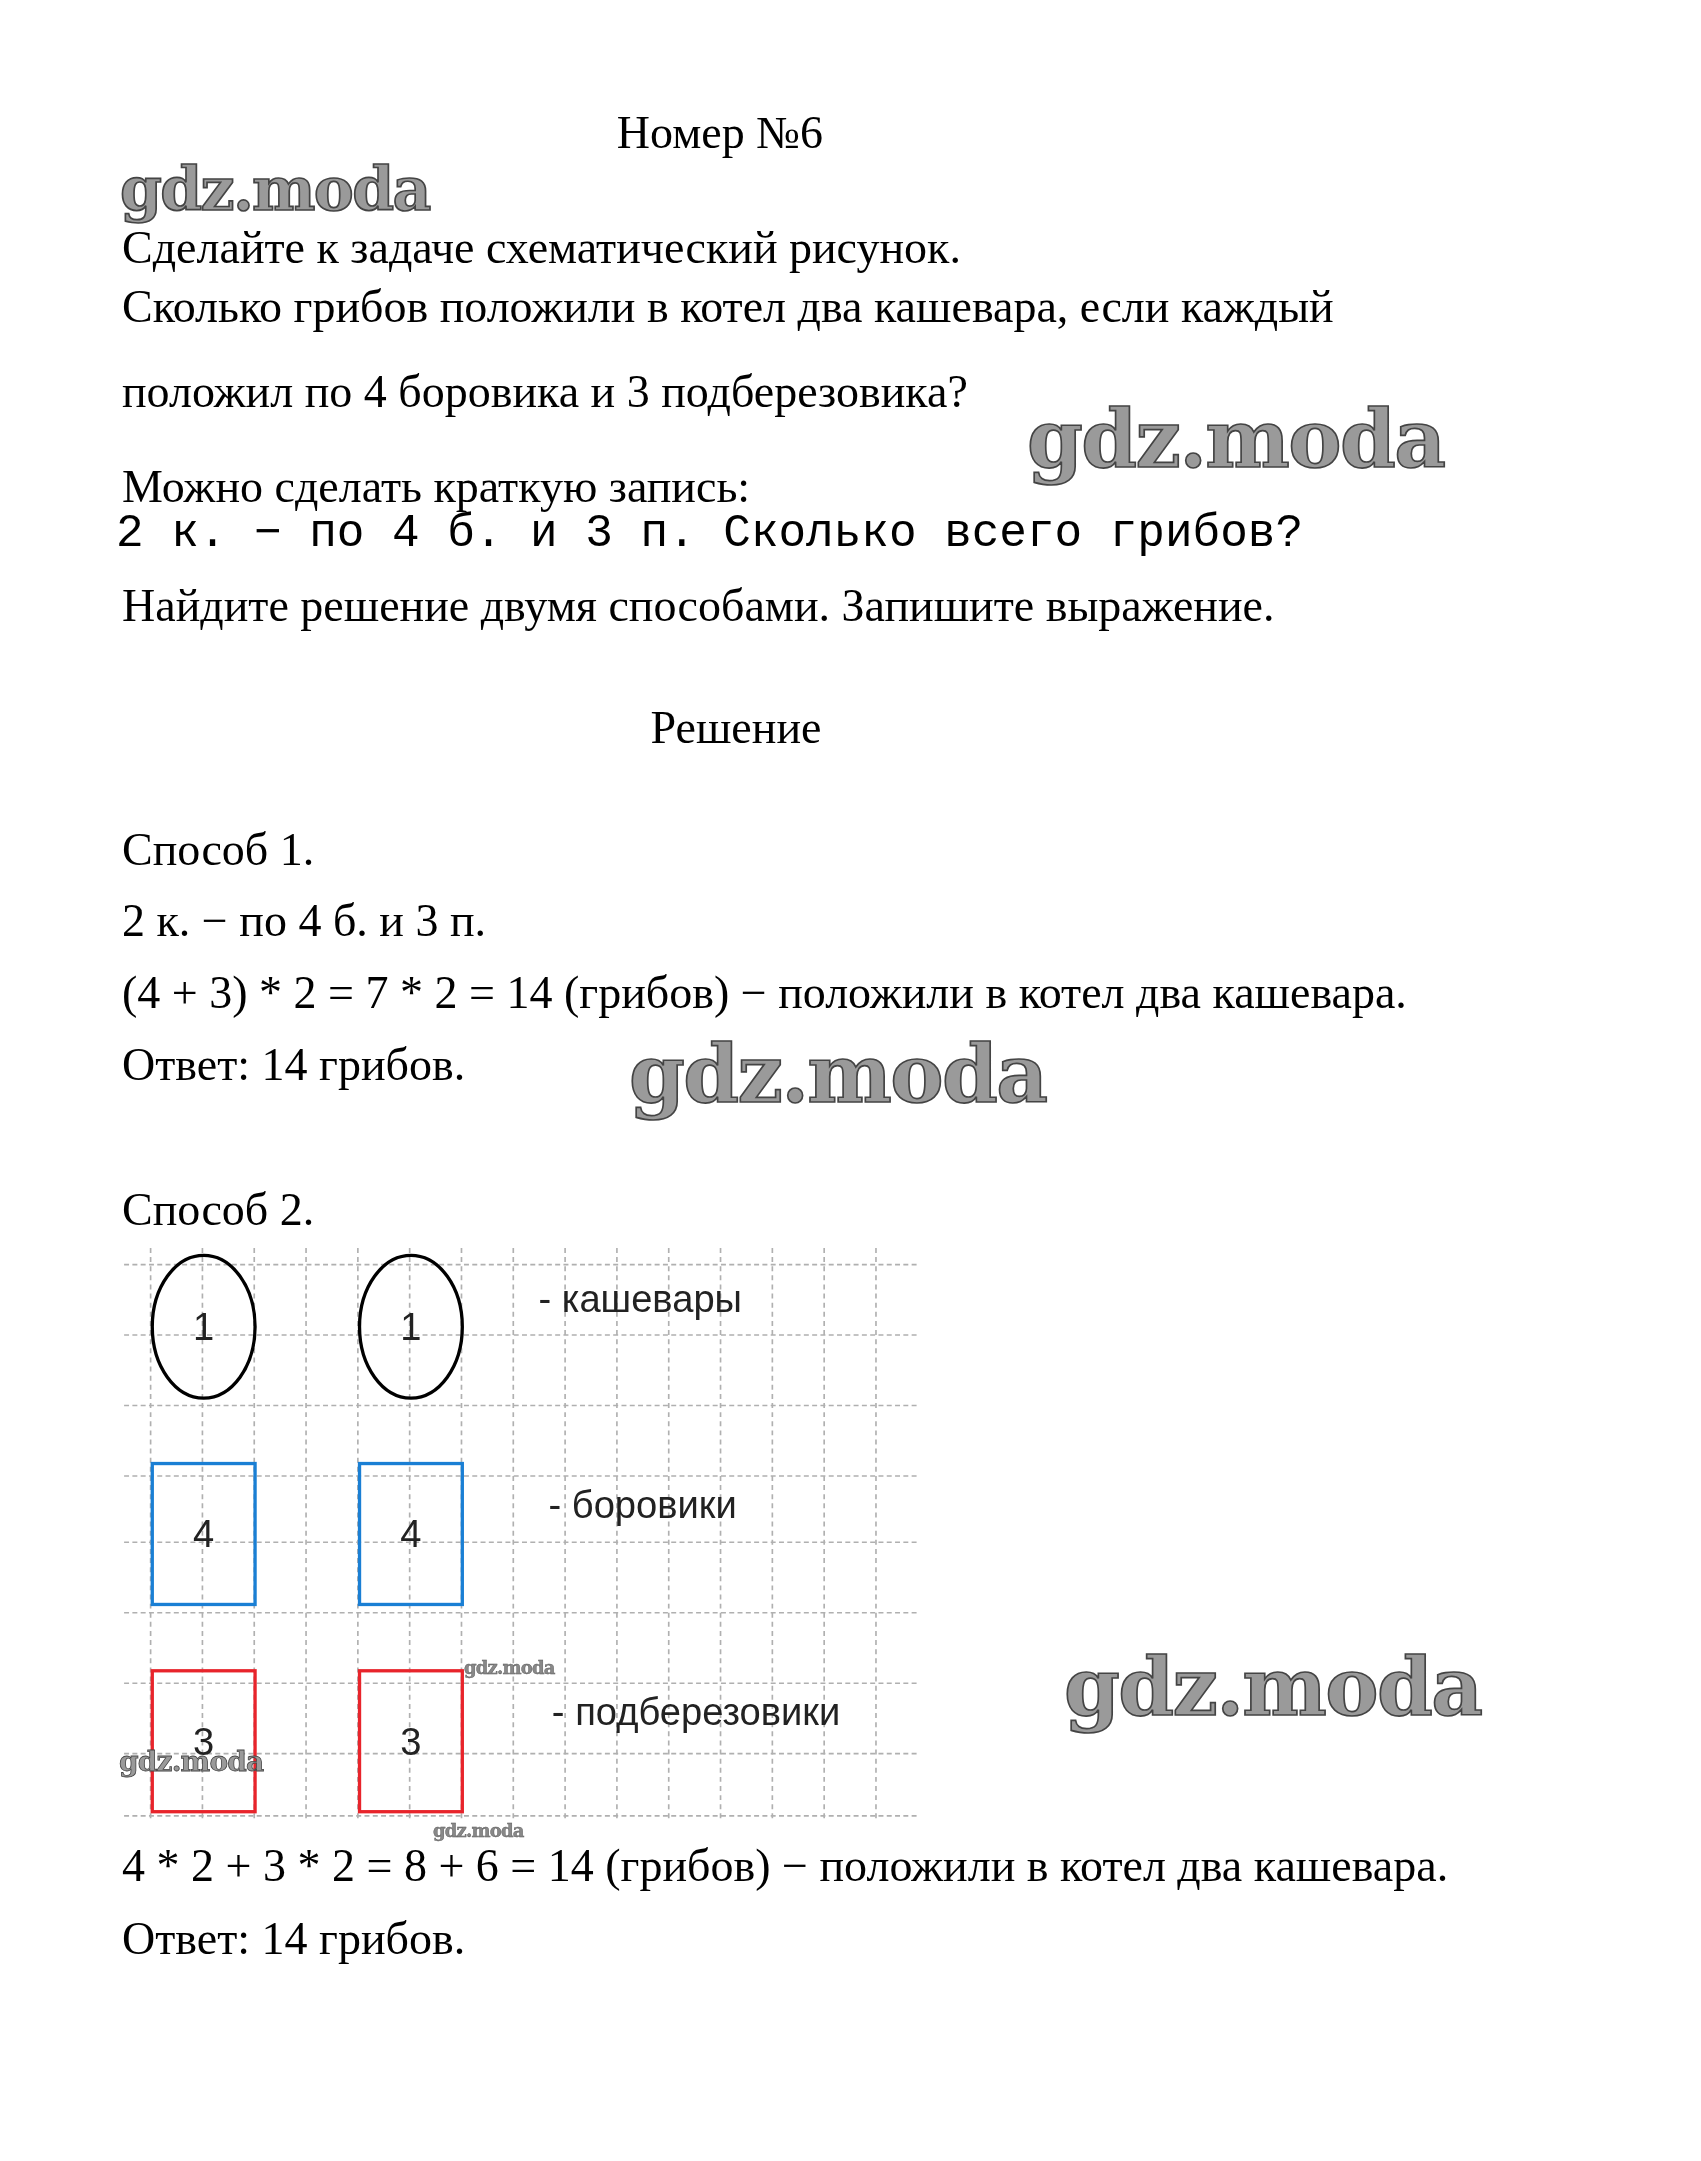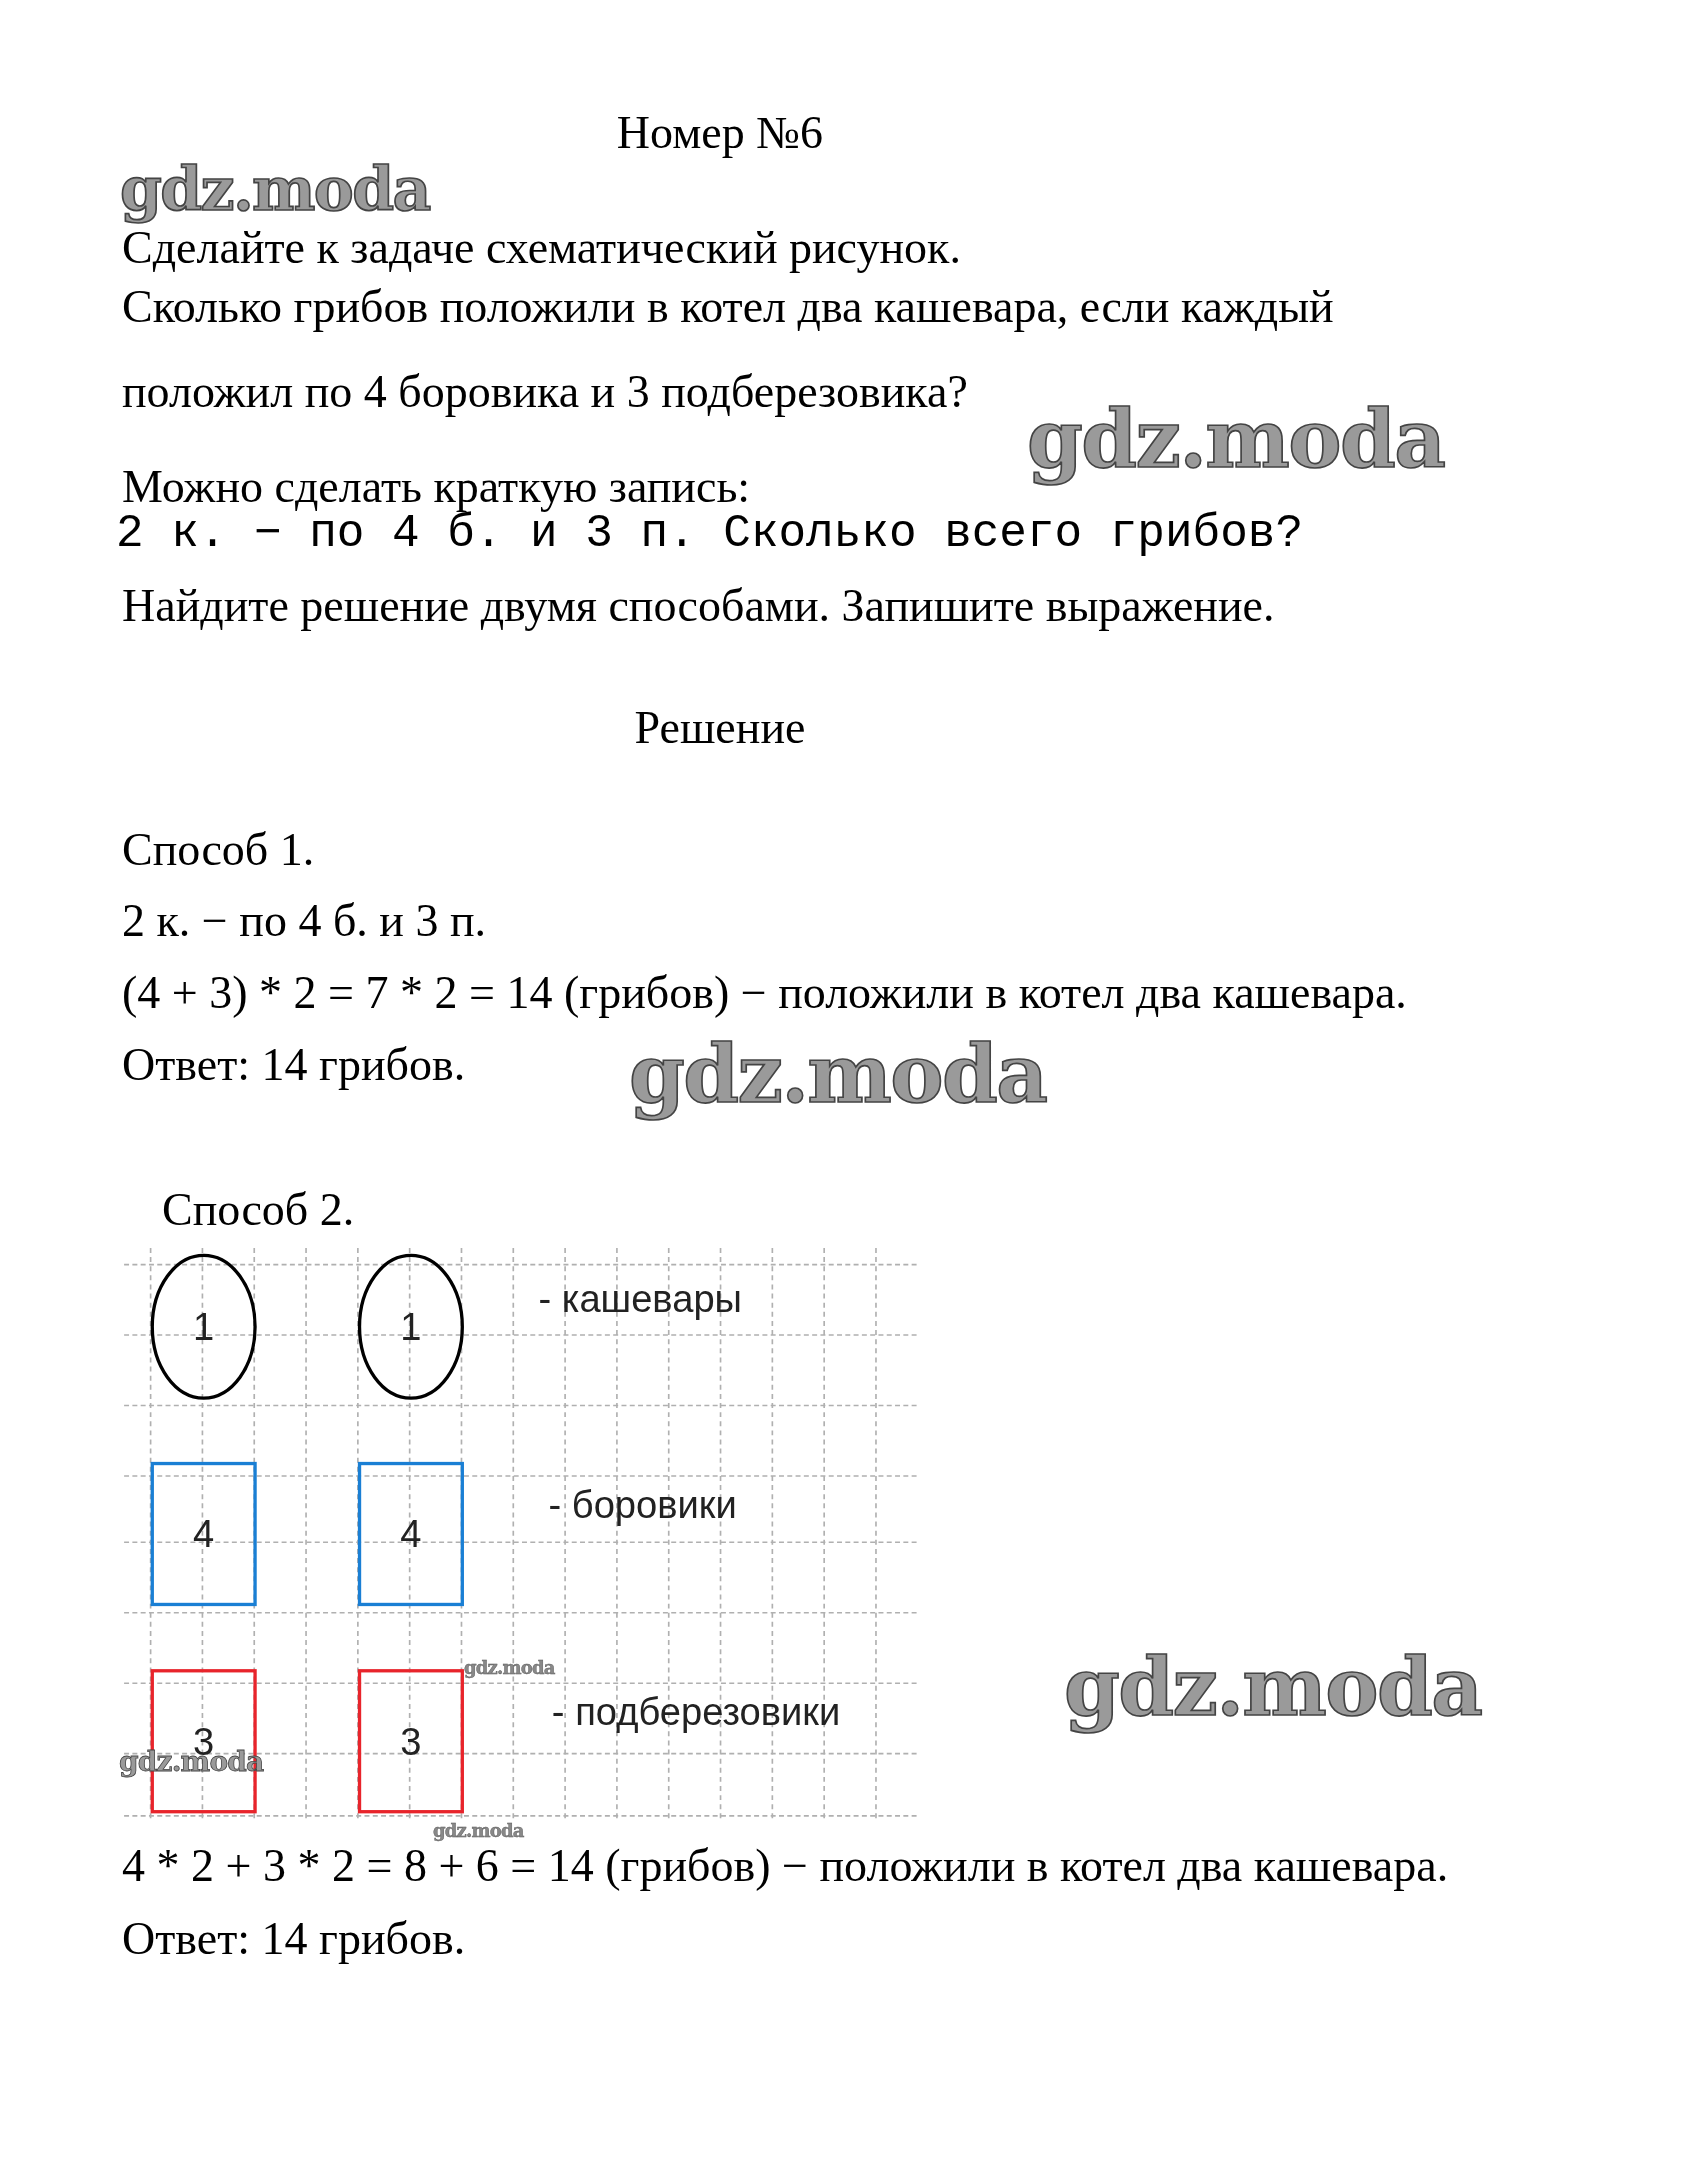--- a/index.html
+++ b/index.html
@@ -28,28 +28,28 @@
 <div class="wm big" style="left:629px; top:1033px;">gdz.moda</div>
 <div class="wm big" style="left:1064px; top:1646px;">gdz.moda</div>
 
 <div class="t" style="left:122px; top:221px;">Сделайте к задаче схематический рисунок.</div>
 <div class="t" style="left:122px; top:280px;">Сколько грибов положили в котел два кашевара, если каждый</div>
 <div class="t" style="left:122px; top:365px;">положил по 4 боровика и 3 подберезовика?</div>
 <div class="t" style="left:122px; top:436px;margin-top:24px;">Можно сделать краткую запись:</div>
 <div class="t" style="left:116px; top:508px;font-family:Liberation Mono, monospace;">2 к. − по 4 б. и 3 п. Сколько всего грибов?</div>
 <div class="t" style="left:122px; top:579px;">Найдите решение двумя способами. Запишите выражение.</div>
 
-<div class="t center" style="top:701px;">Решение</div>
+<div class="t center" style="top:701px;padding-left:16px;">Решение</div>
 
 <div class="t" style="left:122px; top:823px;">Способ 1.</div>
 <div class="t" style="left:122px; top:894px;">2 к. − по 4 б. и 3 п.</div>
 <div class="t" style="left:122px; top:966px;">(4 + 3) * 2 = 7 * 2 = 14 (грибов) − положили в котел два кашевара.</div>
 <div class="t" style="left:122px; top:1038px;">Ответ: 14 грибов.</div>
 
-<div class="t" style="left:122px; top:1183px;margin-left:40px;">Способ 2.</div>
+<div class="t" style="left:122px; top:1183px;">Способ 2.</div>
 
 <div id="diagram">
   <svg id="diag-svg" viewBox="0 0 960 690" xmlns="http://www.w3.org/2000/svg">
     <g id="grid">
         <line x1="32" x2="32" y1="0" y2="690" stroke="#b0b0b0" stroke-width="2" stroke-dasharray="6 5"></line>
         <line x1="94.5" x2="94.5" y1="0" y2="690" stroke="#b0b0b0" stroke-width="2" stroke-dasharray="6 5"></line>
         <line x1="157" x2="157" y1="0" y2="690" stroke="#b0b0b0" stroke-width="2" stroke-dasharray="6 5"></line>
         <line x1="219.5" x2="219.5" y1="0" y2="690" stroke="#b0b0b0" stroke-width="2" stroke-dasharray="6 5"></line>
         <line x1="282" x2="282" y1="0" y2="690" stroke="#b0b0b0" stroke-width="2" stroke-dasharray="6 5"></line>
         <line x1="344.5" x2="344.5" y1="0" y2="690" stroke="#b0b0b0" stroke-width="2" stroke-dasharray="6 5"></line>

